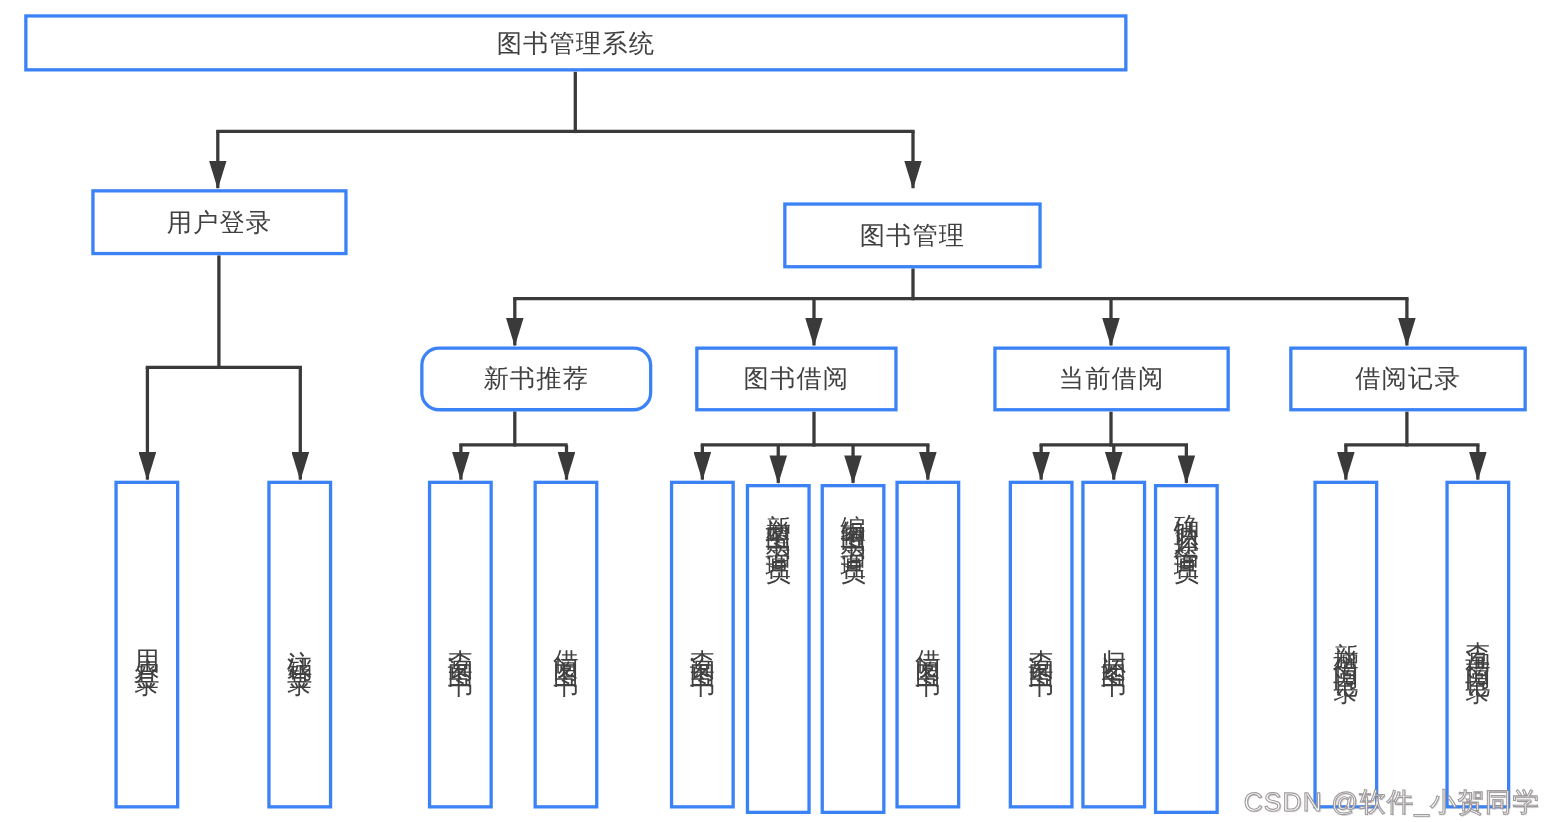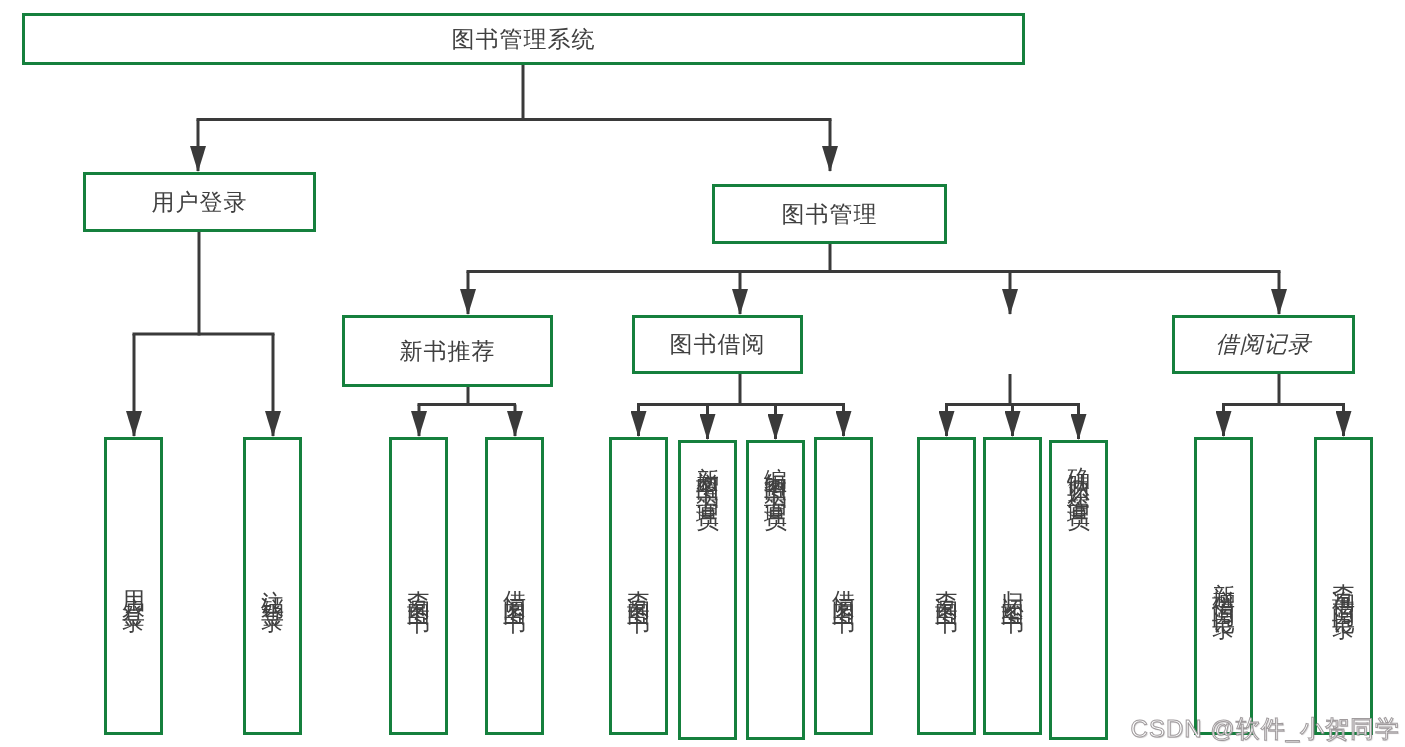--- a/index.html
+++ b/index.html
@@ -7,21 +7,21 @@
     position:relative;
     width:1405px; height:747px;
     background:#ffffff;
     font-family:"Liberation Sans","DejaVu Sans",sans-serif;
     overflow:hidden;
   }
   .connectors { position:absolute; left:0; top:0; width:1405px; height:747px; }
   .c { stroke:#3a3a3a; stroke-width:3; fill:none; }
   .box {
     position:absolute; box-sizing:border-box;
-    border:3px solid #15803d; background:#ffffff;
+    border:3px solid #3b82f6; background:#ffffff;
     display:flex; align-items:center; justify-content:center;
     color:#404040; font-size:23px; letter-spacing:1px;
   }
   .box.leaf { letter-spacing:0; }
   .vtext {
     writing-mode:vertical-rl; text-orientation:mixed;
     letter-spacing:7px; line-height:1;
   }
   .box.leaf.long { align-items:flex-start; }
   .box.leaf.long .vtext { padding-top:6px; letter-spacing:6px; }
@@ -91,27 +91,30 @@
     <span>图书管理系统</span>
   </div>
 
   <div class="box" style="left:83px; top:172px; width:233px; height:60px;">
     <span>用户登录</span>
   </div>
   <div class="box" style="left:712px; top:184px; width:235px; height:60px;">
     <span>图书管理</span>
   </div>
 
-  <div class="box" style="left:342px; top:315px; width:211px; height:72px;">
+  <div class="box" style="left:382px; top:315px; width:211px; height:59px;border-radius:17px;">
     <span>新书推荐</span>
   </div>
-  <div class="box" style="left:632px; top:315px; width:171px; height:59px;">
+  <div class="box" style="left:632px; top:315px; width:184px; height:59px;">
     <span>图书借阅</span>
   </div>
-  <div class="box" style="left:1172px; top:315px; width:183px; height:59px;font-style:italic;">
+  <div class="box" style="left:903px; top:315px; width:215px; height:59px;">
+    <span>当前借阅</span>
+  </div>
+  <div class="box" style="left:1172px; top:315px; width:216px; height:59px;">
     <span>借阅记录</span>
   </div>
 
   <div class="box leaf" style="left:104px; top:437px; width:59px; height:298px;">
     <span class="vtext">用户登录</span>
   </div>
   <div class="box leaf" style="left:243px; top:437px; width:59px; height:298px;">
     <span class="vtext">注销登录</span>
   </div>
 

